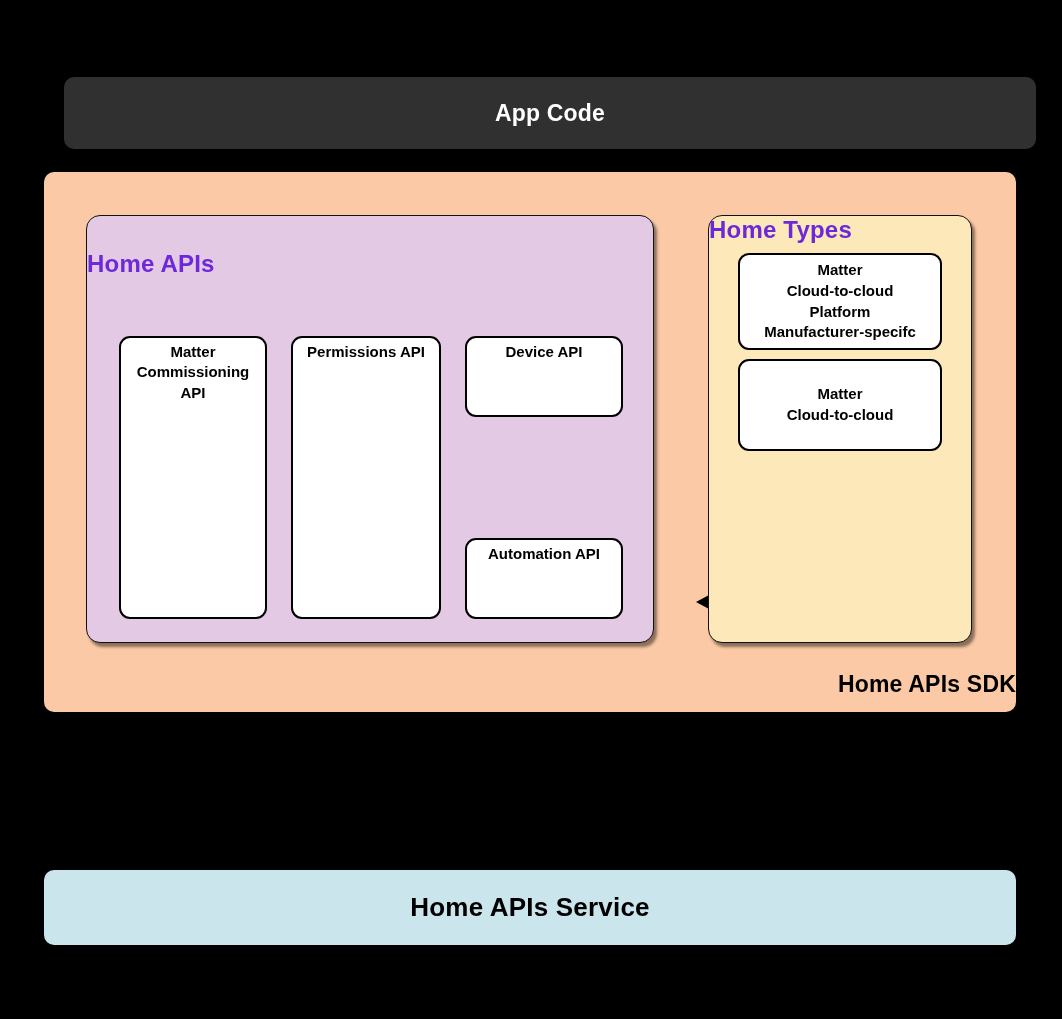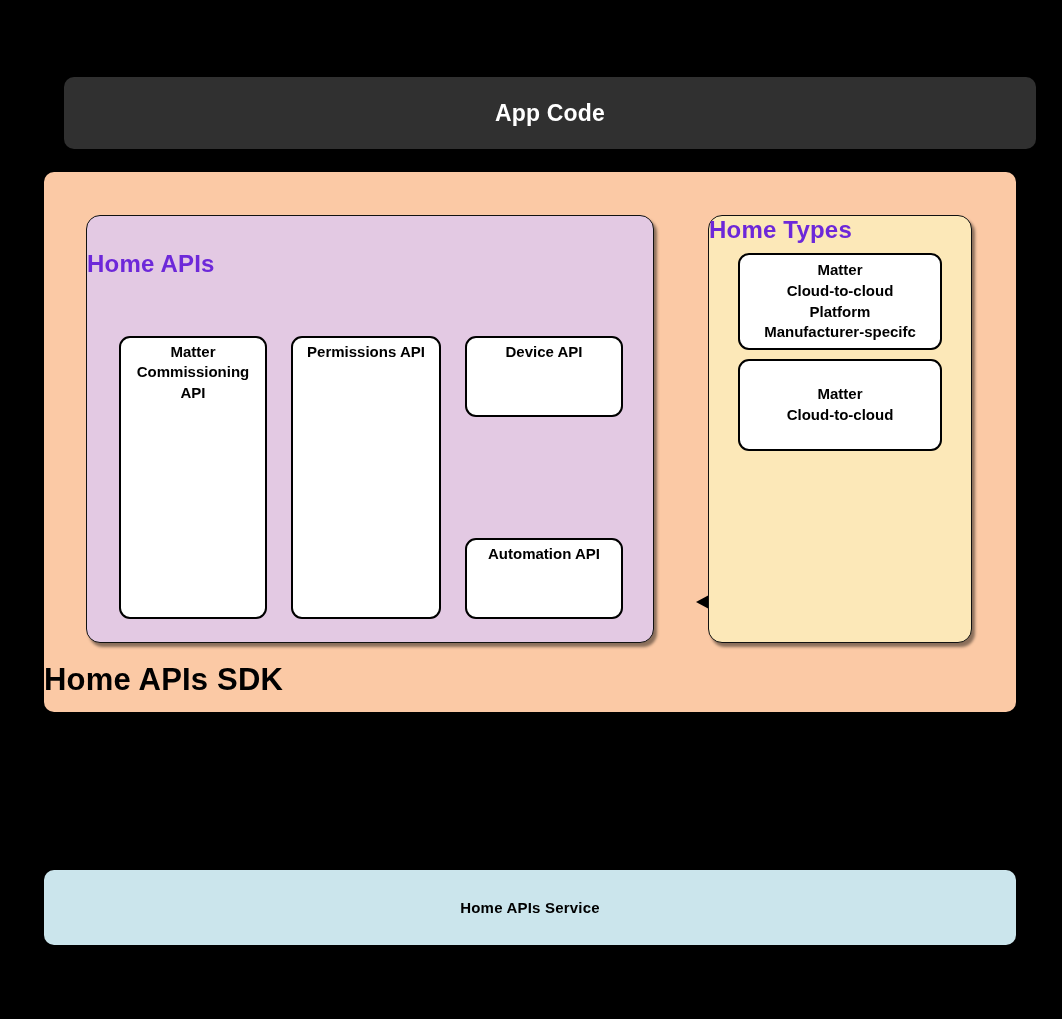--- a/index.html
+++ b/index.html
@@ -52,23 +52,23 @@
     width: 972px;
     height: 540px;
     background: #FBC9A5;
     border-radius: 10px;
   }
   .sdk-label {
     position: absolute;
     left: 0;
     right: 0;
     bottom: 14px;
-    text-align: left;
-    color: #000000;
-    font-size: 31px;
+    text-align: right;
+    color: #000000;
+    font-size: 23px;
     font-weight: bold;
     letter-spacing: 0.2px;
   }
 
   
   .panel {
     position: absolute;
     border: 1.5px solid #111111;
     border-radius: 14px;
     box-shadow: 3px 4px 3px rgba(0,0,0,0.45);
@@ -185,21 +185,21 @@
     width: 972px;
     height: 75px;
     background: #CBE5EC;
     border-radius: 10px;
     display: flex;
     align-items: center;
     justify-content: center;
   }
   .service-label {
     color: #000000;
-    font-size: 15px;
+    font-size: 26px;
     font-weight: bold;
     letter-spacing: 0.2px;
   }
 </style>
 </head>
 <body>
 
 <div class="stage">
 
   <div class="app-code-bar">

